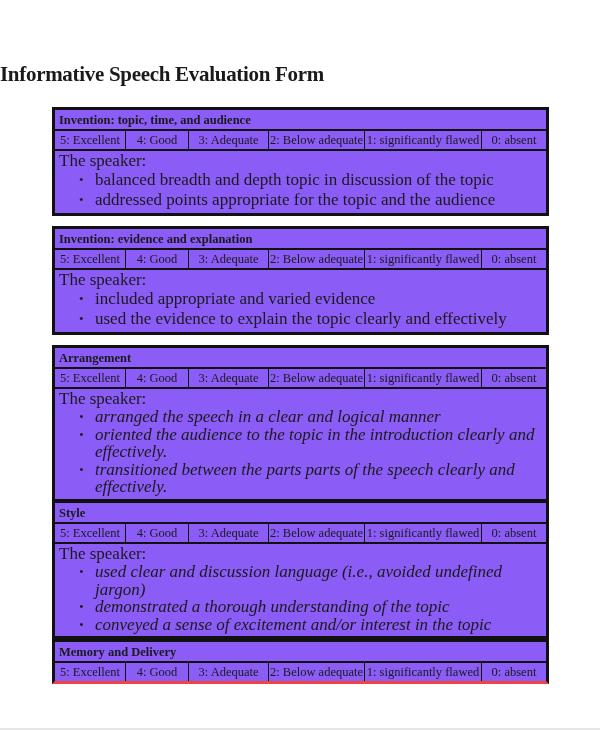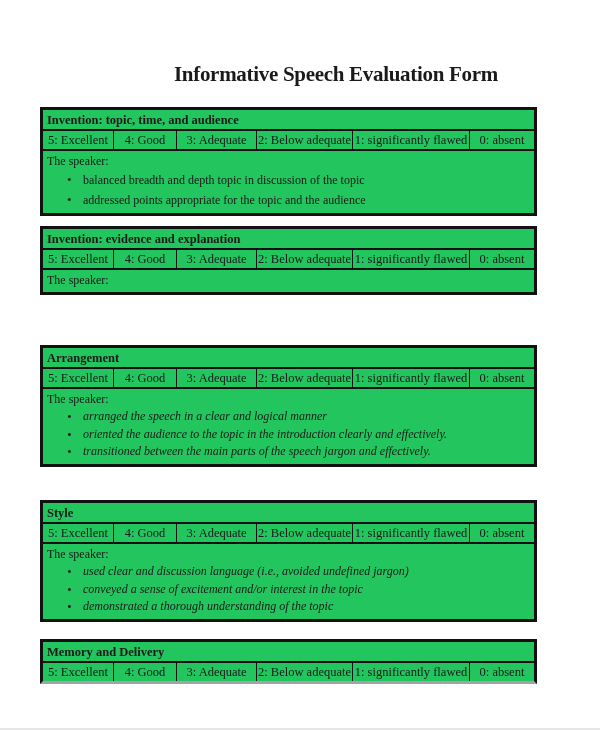--- a/index.html
+++ b/index.html
@@ -1,28 +1,28 @@
 <!DOCTYPE html>
 <html><head>
 <meta charset="utf-8">
 <style>
   html, body { margin: 0; padding: 0; background: #ffffff; }
   body { width: 600px; height: 730px; position: relative; overflow: hidden;
          font-family: "Liberation Serif", "DejaVu Serif", serif; color: #1a1a1a; }
-  .title { position: absolute; top: 62px; left: 0; width: 498px; text-align: right;
+  .title { position: absolute; top: 62px; left: 0; width: 498px; text-align: left;
            font-size: 21px; font-weight: bold; letter-spacing: -0.3px; }
-  .section { position: absolute; left: 40px; width: 491px; border: 3px solid #111; background: #22c55e; }
+  .section { position: absolute; left: 52px; width: 491px; border: 3px solid #111; background: #8b5cf6; }
   .sec-head { font-size: 12.5px; font-weight: bold; padding: 2px 4px 1px 4px; height: 16px;
               line-height: 16px; border-bottom: 2px solid #111; }
   .ratings { display: flex; height: 18px; border-bottom: 2px solid #111; }
   .ratings.last { border-bottom: none; }
   .rating { font-size: 12.5px; text-align: center; line-height: 18px; border-right: 1.5px solid #111;
             box-sizing: border-box; white-space: nowrap; }
   .rating:last-child { border-right: none; }
-  .body { padding: 1px 4px 3px 4px; font-size: 12px; }
+  .body { padding: 1px 4px 3px 4px; font-size: 17px; }
   .speaker { line-height: 18px; }
   ul { margin: 0; padding: 0 0 0 20px; list-style: none; }
   li { position: relative; line-height: 18px; padding-left: 16px; }
   li::before { content: "\2022"; position: absolute; left: 0; top: 0; font-size: 13px; }
   ul.tight li { line-height: 17.5px; font-style: italic; }
   .page-bottom { position: absolute; left: 0; top: 728px; width: 600px; height: 2px; background: #e6e6e6; }
 </style>
 </head>
 <body>
 
@@ -53,65 +53,67 @@
     <div class="rating" style="width:71px">5: Excellent</div>
     <div class="rating" style="width:63px">4: Good</div>
     <div class="rating" style="width:80px">3: Adequate</div>
     <div class="rating" style="width:96px">2: Below adequate</div>
     <div class="rating" style="width:117px">1: significantly flawed</div>
     <div class="rating" style="width:64px">0: absent</div>
   </div>
   <div class="body">
     <div class="speaker">The speaker:</div>
     <ul>
+      <li style="line-height:20px">included appropriate and varied evidence</li>
+      <li style="line-height:20px">used the evidence to explain the topic clearly and effectively</li>
     </ul>
   </div>
 </div>
 
 <div class="section" style="top:345px;">
   <div class="sec-head">Arrangement</div>
   <div class="ratings">
     <div class="rating" style="width:71px">5: Excellent</div>
     <div class="rating" style="width:63px">4: Good</div>
     <div class="rating" style="width:80px">3: Adequate</div>
     <div class="rating" style="width:96px">2: Below adequate</div>
     <div class="rating" style="width:117px">1: significantly flawed</div>
     <div class="rating" style="width:64px">0: absent</div>
   </div>
   <div class="body">
     <div class="speaker">The speaker:</div>
     <ul class="tight">
       <li>arranged the speech in a clear and logical manner</li>
       <li>oriented the audience to the topic in the introduction clearly and effectively.</li>
-      <li>transitioned between the main parts of the speech jargon and effectively.</li>
+      <li>transitioned between the parts parts of the speech clearly and effectively.</li>
     </ul>
   </div>
 </div>
 
 <div class="section" style="top:500px;">
   <div class="sec-head">Style</div>
   <div class="ratings">
     <div class="rating" style="width:71px">5: Excellent</div>
     <div class="rating" style="width:63px">4: Good</div>
     <div class="rating" style="width:80px">3: Adequate</div>
     <div class="rating" style="width:96px">2: Below adequate</div>
     <div class="rating" style="width:117px">1: significantly flawed</div>
     <div class="rating" style="width:64px">0: absent</div>
   </div>
   <div class="body">
     <div class="speaker">The speaker:</div>
     <ul class="tight">
       <li>used clear and discussion language (i.e., avoided undefined jargon)</li>
+      <li>demonstrated a thorough understanding of the topic</li>
       <li>conveyed a sense of excitement and/or interest in the topic</li>
-      <li>demonstrated a thorough understanding of the topic</li>
     </ul>
   </div>
 </div>
 
-<div class="section" style="top:639px; border-bottom:3px solid #a3a3a3;">
+<div class="section" style="top:639px; border-bottom:3px solid #ef4444;">
   <div class="sec-head">Memory and Delivery</div>
   <div class="ratings last">
     <div class="rating" style="width:71px">5: Excellent</div>
     <div class="rating" style="width:63px">4: Good</div>
     <div class="rating" style="width:80px">3: Adequate</div>
     <div class="rating" style="width:96px">2: Below adequate</div>
     <div class="rating" style="width:117px">1: significantly flawed</div>
     <div class="rating" style="width:64px">0: absent</div>
   </div>
 </div>

